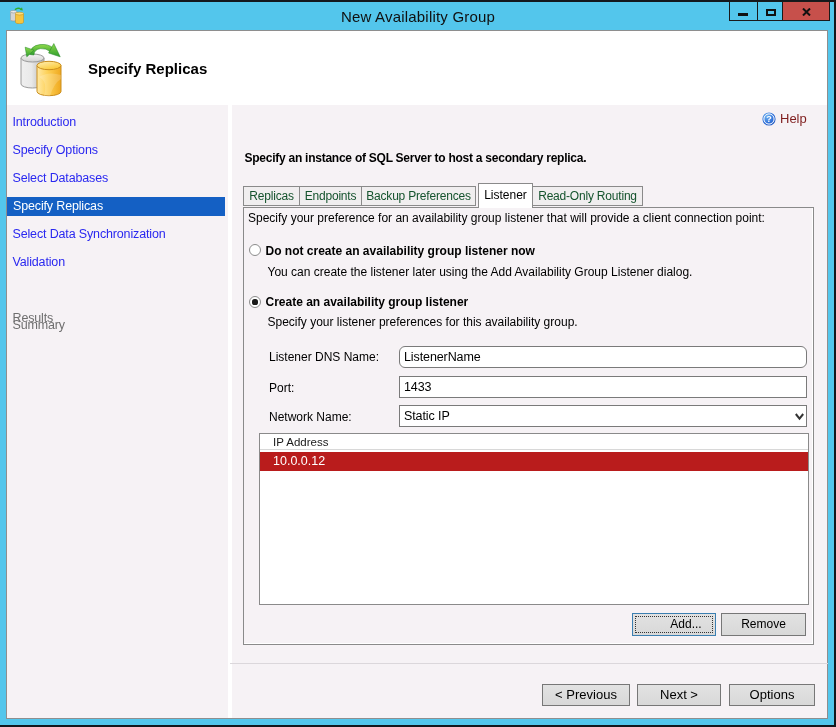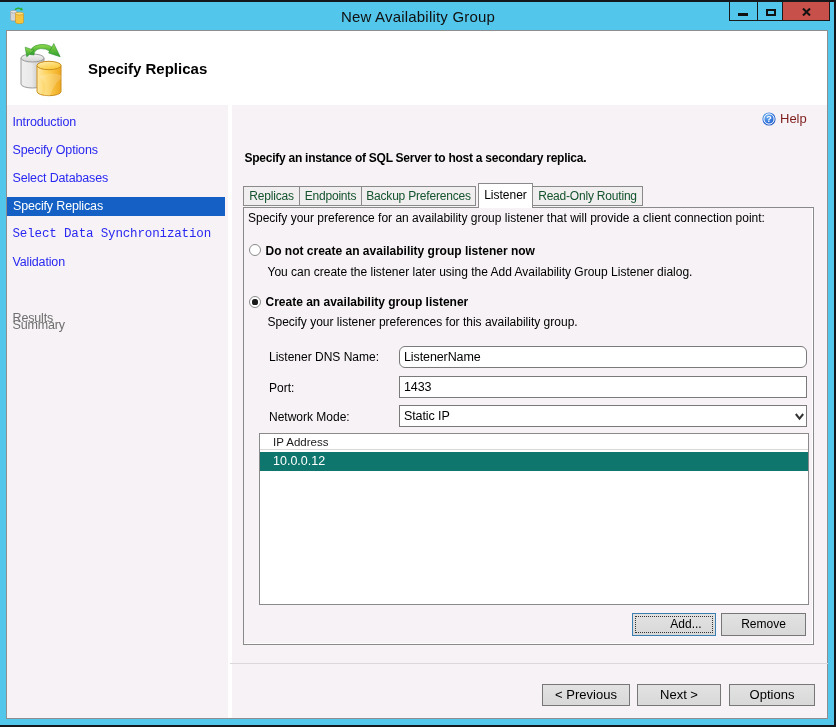--- a/index.html
+++ b/index.html
@@ -21,21 +21,21 @@
 .tab.first { border-left:1px solid #8A8A8A; }
 #tabactive { left:478px; top:183px; width:55px; height:25px; background:#FFFFFF; border:1px solid #8A8A8A; border-bottom:none; font-size:12px; text-align:center; line-height:22px; z-index:5; }
 #panel { left:243px; top:207px; width:571px; height:438px; background:#F6F2F5; border:1px solid #8A8A8A; box-shadow:inset 0 -1px 0 #FFFFFF, inset -1px 0 0 #FFFFFF; }
 .t12 { font-size:12px; color:#000; white-space:nowrap; }
 .b12 { font-size:12px; font-weight:bold; color:#000; white-space:nowrap; }
 .radio { width:12px; height:12px; border:1.2px solid #8C8C8C; border-radius:50%; background:#FFFFFF; }
 .radio.sel::after { content:""; position:absolute; left:2.4px; top:2.4px; width:5.2px; height:5.2px; border-radius:50%; background:#1A1A1A; }
 .input { background:#FFFFFF; border:1px solid #7A7A7A; font-size:12.5px; color:#000; padding:3px 0 0 4px; letter-spacing:-0.1px; }
 #listbox { left:259px; top:433px; width:550px; height:172px; background:#FFFFFF; border:1px solid #8A8A8A; }
 #lbheader { left:260px; top:434px; width:548px; height:16px; background:#FFFFFF; border-bottom:1px solid #D8D8D8; font-size:11.5px; color:#1A1A1A; padding-left:13px; line-height:17px; }
-#lbsel { left:260px; top:452px; width:548px; height:19px; background:#0f766e; color:#FFFFFF; font-size:12.5px; padding-left:13px; line-height:18px; }
+#lbsel { left:260px; top:452px; width:548px; height:19px; background:#b91c1c; color:#FFFFFF; font-size:12.5px; padding-left:13px; line-height:18px; }
 .btn { background:linear-gradient(#E2E2E2,#D8D8D8); border:1px solid #777777; font-size:12px; color:#000; text-align:center; }
 .fbtn { font-size:13px; }
 #addbtn { border:1px solid #3C7FB1; outline:1px dotted #333; outline-offset:-4px; }
 #sep { left:230px; top:663px; width:598px; height:1px; background:#DBD7DB; }
 </style>
 </head>
 <body>
 <div class="abs dark" style="left:0;top:0;width:836px;height:2px;"></div>
 <div class="abs dark" style="left:834px;top:0;width:2px;height:727px;"></div>
 <div class="abs dark" style="left:0;top:725px;width:836px;height:2px;"></div>
@@ -101,21 +101,21 @@
 </svg>
 <div class="abs" id="hdrtitle">Specify Replicas</div>
 
 <div class="abs" id="whitestrip"></div>
 
 <div class="abs nav" style="top:115px;">Introduction</div>
 <div class="abs nav" style="top:143px;">Specify Options</div>
 <div class="abs nav" style="top:171px;">Select Databases</div>
 <div class="abs" id="navsel"></div>
 <div class="abs" id="navseltext">Specify Replicas</div>
-<div class="abs nav" style="top:227px;font-family:Liberation Mono, monospace;">Select Data Synchronization</div>
+<div class="abs nav" style="top:227px;">Select Data Synchronization</div>
 <div class="abs nav" style="top:255px;">Validation</div>
 <div class="abs nav dis" style="top:298px;margin-top:20px;">Summary</div>
 <div class="abs nav dis" style="top:311px;">Results</div>
 
 <svg class="abs" style="left:762px;top:112px;" width="14" height="14" viewBox="0 0 14 14">
   <defs>
       <radialGradient id="hg" cx="0.35" cy="0.3" r="0.95">
     <stop offset="0" stop-color="#6FB4F0"></stop>
         <stop offset="0.55" stop-color="#2F6FD8"></stop>
         <stop offset="1" stop-color="#1C4BAA"></stop>
@@ -143,21 +143,21 @@
 <div class="abs t12" style="left:267.5px;top:265px;">You can create the listener later using the Add Availability Group Listener dialog.</div>
 
 <div class="abs radio sel" style="left:249px;top:296px;"></div>
 <div class="abs b12" style="left:265.5px;top:295px;">Create an availability group listener</div>
 <div class="abs t12" style="left:267.5px;top:315px;">Specify your listener preferences for this availability group.</div>
 
 <div class="abs t12" style="left:269px;top:350px;">Listener DNS Name:</div>
 <div class="abs input" style="left:399px;top:346px;width:408px;height:22px;border-radius:6px;">ListenerName</div>
 <div class="abs t12" style="left:269px;top:381px;">Port:</div>
 <div class="abs input" style="left:399px;top:376px;width:408px;height:22px;">1433</div>
-<div class="abs t12" style="left:269px;top:410px;">Network Mode:</div>
+<div class="abs t12" style="left:269px;top:410px;">Network Name:</div>
 <div class="abs input" style="left:399px;top:405px;width:408px;height:22px;">Static IP</div>
 <svg class="abs" style="left:795px;top:413px;" width="9" height="8" viewBox="0 0 9 8">
   <path d="M0.8 1 L4.5 5.6 L8.2 1" stroke="#333" stroke-width="2" fill="none"></path>
 </svg>
 
 <div class="abs" id="listbox"></div>
 <div class="abs" id="lbheader">IP Address</div>
 <div class="abs" id="lbsel">10.0.0.12</div>
 
 <div class="abs btn" id="addbtn" style="left:632px;top:613px;width:84px;height:23px;line-height:21px;padding-left:24px;">Add...</div>

